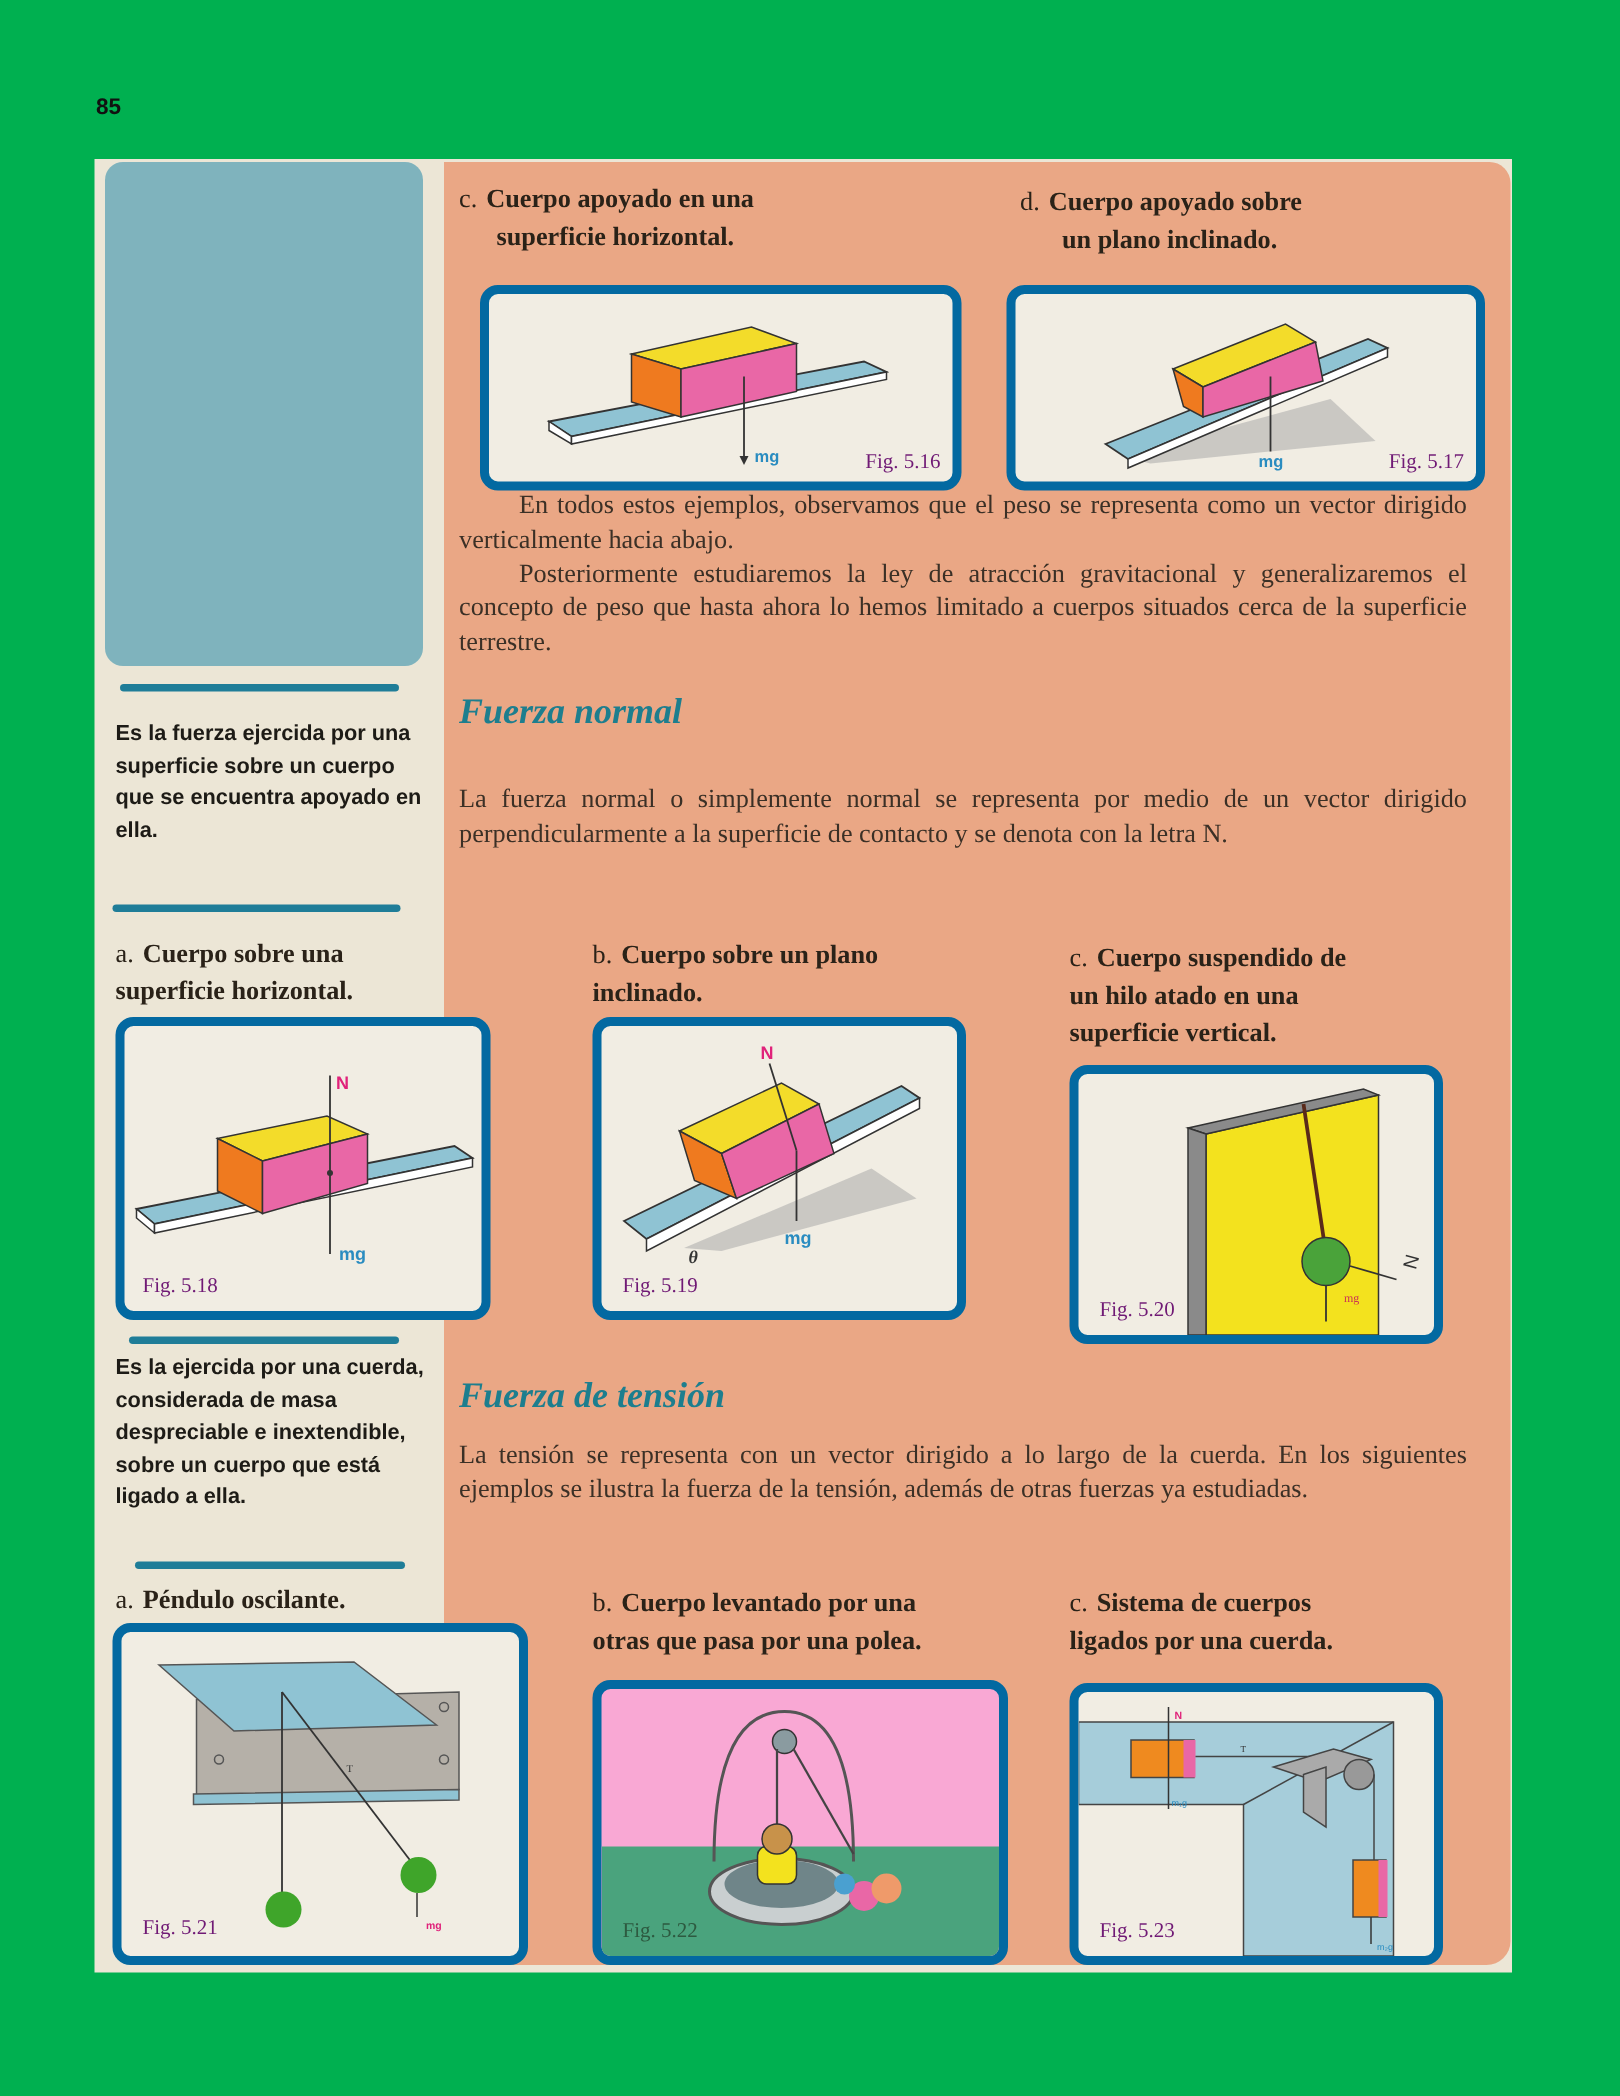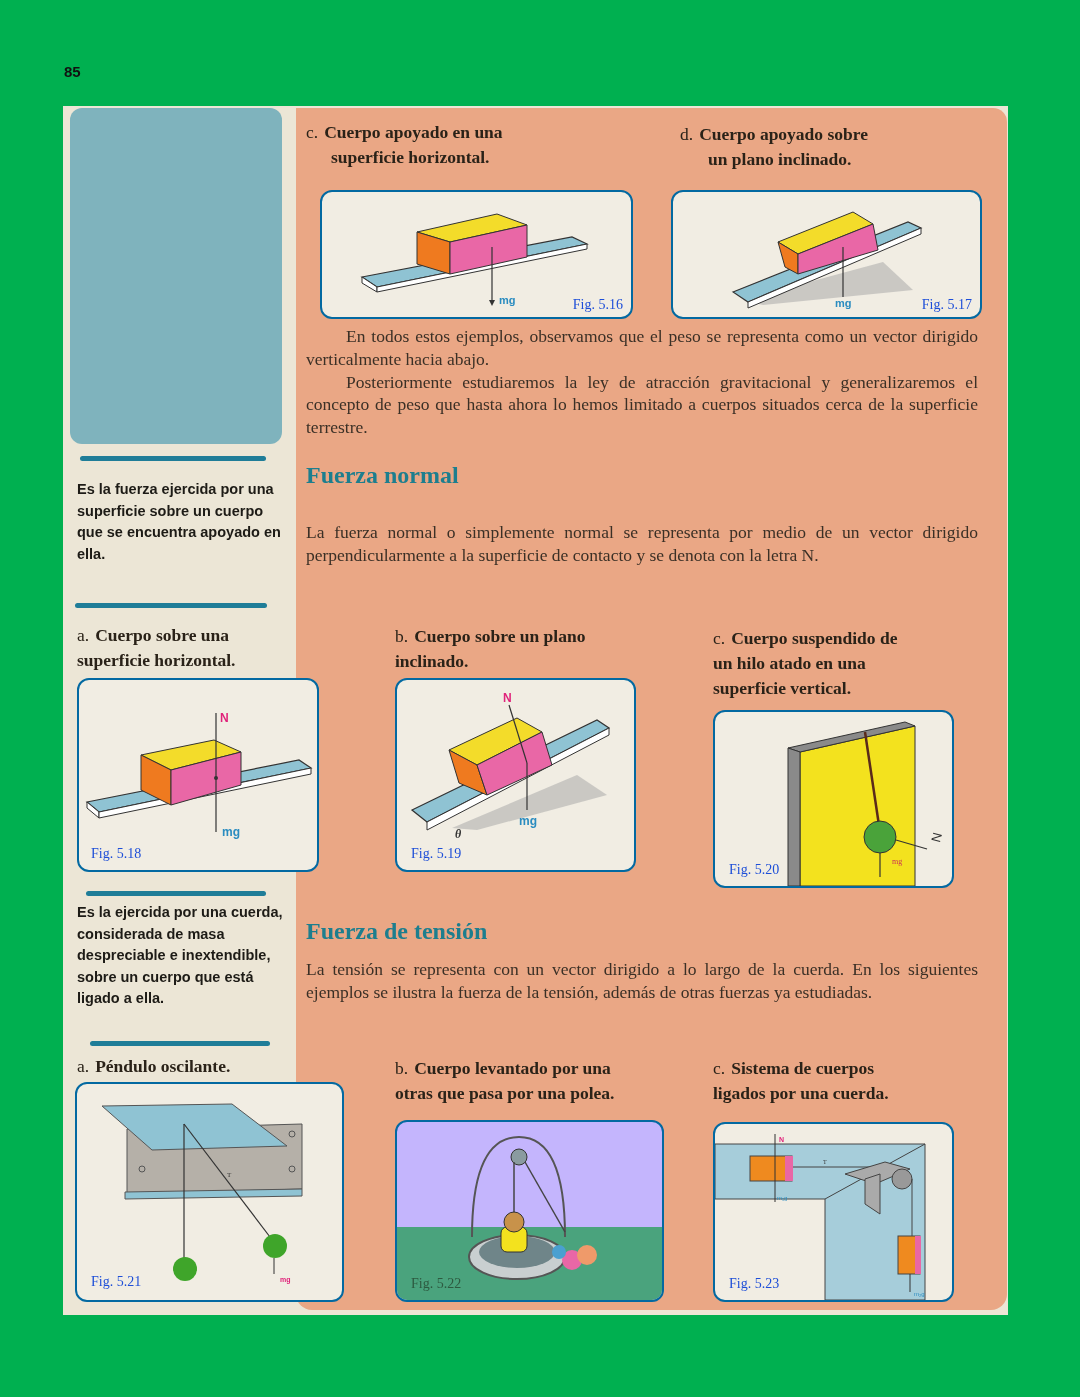--- a/index.html
+++ b/index.html
@@ -8,24 +8,24 @@
   .sheet{position:absolute;left:63px;top:106px;width:945px;height:1209px;background:#ece6d6;}
   .orange{position:absolute;left:296px;top:108px;width:711px;height:1202px;background:#eaa785;border-radius:0 14px 16px 16px;}
   .bluebox{position:absolute;left:70px;top:108px;width:212px;height:336px;background:#7fb3bd;border-radius:12px;}
   .rule{position:absolute;height:5px;background:#1f7d98;border-radius:3px;}
   .side-def{position:absolute;font-family:"Liberation Sans","DejaVu Sans",sans-serif;font-weight:bold;font-size:14.5px;line-height:21.5px;color:#1d1b16;}
   .cap{position:absolute;font-weight:bold;font-size:17.5px;line-height:25px;color:#2a2218;}
   .cap .l{font-weight:normal;margin-right:6px;}
   .para{position:absolute;font-size:17.5px;line-height:22.8px;color:#3b3026;text-align:justify;}
   .para p{margin:0;}
   .para p.ind{text-indent:40px;}
-  .h2{position:absolute;font-weight:bold;font-size:24px;color:#1d7e8e;}
-  .fig{position:absolute;background:#f1ede3;border:2px solid #0369a1;border-radius:12px;overflow:hidden;}
+  .h2{position:absolute;font-weight:bold;font-size:24px;color:#1d7e8e;font-style:italic;}
+  .fig{position:absolute;background:#f1ede3;border:6px solid #0369a1;border-radius:12px;overflow:hidden;}
   .fig svg{position:absolute;left:0;top:0;width:100%;height:100%;}
-  .figlabel{position:absolute;font-size:14px;color:#1d4ed8;}
+  .figlabel{position:absolute;font-size:14px;color:#701a75;}
 </style>
 </head>
 <body>
 
 <div class="page-num">85</div>
 
 <div class="sheet"></div>
 <div class="orange"></div>
 <div class="bluebox"></div>
 
@@ -176,21 +176,21 @@
     <line x1="107" y1="40" x2="193" y2="153" stroke="#333" stroke-width="1.2"></line>
     <circle cx="108" cy="185" r="12" fill="#3fa52a"></circle>
     <circle cx="198" cy="162" r="12" fill="#3fa52a"></circle>
     <line x1="197" y1="174" x2="197" y2="190" stroke="#333"></line>
     <text x="150" y="93" font-size="7" fill="#333" font-family="Liberation Serif, serif">T</text>
     <text x="203" y="198" font-size="7" font-weight="bold" fill="#e0227a" font-family="Liberation Sans, sans-serif">mg</text>
   </svg>
   <div class="figlabel" style="left:14px;bottom:10px;">Fig. 5.21</div>
 </div>
 
-<div class="fig" style="left:395px;top:1120px;width:265px;height:178px;background:#c4b5fd;">
+<div class="fig" style="left:395px;top:1120px;width:265px;height:178px;background:#f9a8d4;">
   <svg viewBox="0 0 265 178">
     <rect x="0" y="105" width="265" height="73" fill="#4aa37d"></rect>
     <path d="M75,115 Q75,15 122,15 Q168,15 168,115" fill="none" stroke="#555" stroke-width="2"></path>
     <circle cx="122" cy="35" r="8" fill="#8a9ba0" stroke="#333"></circle>
     <line x1="117" y1="40" x2="117" y2="92" stroke="#444" stroke-width="1.5"></line>
     <line x1="128" y1="40" x2="168" y2="110" stroke="#444" stroke-width="1.5"></line>
     <ellipse cx="120" cy="135" rx="48" ry="22" fill="#c9cfd0" stroke="#555" stroke-width="2"></ellipse>
     <ellipse cx="120" cy="130" rx="38" ry="16" fill="#6f8589"></ellipse>
     <rect x="104" y="105" width="26" height="25" rx="6" fill="#f3e21e" stroke="#333"></rect>
     <circle cx="117" cy="100" r="10" fill="#c8924a" stroke="#333"></circle>

